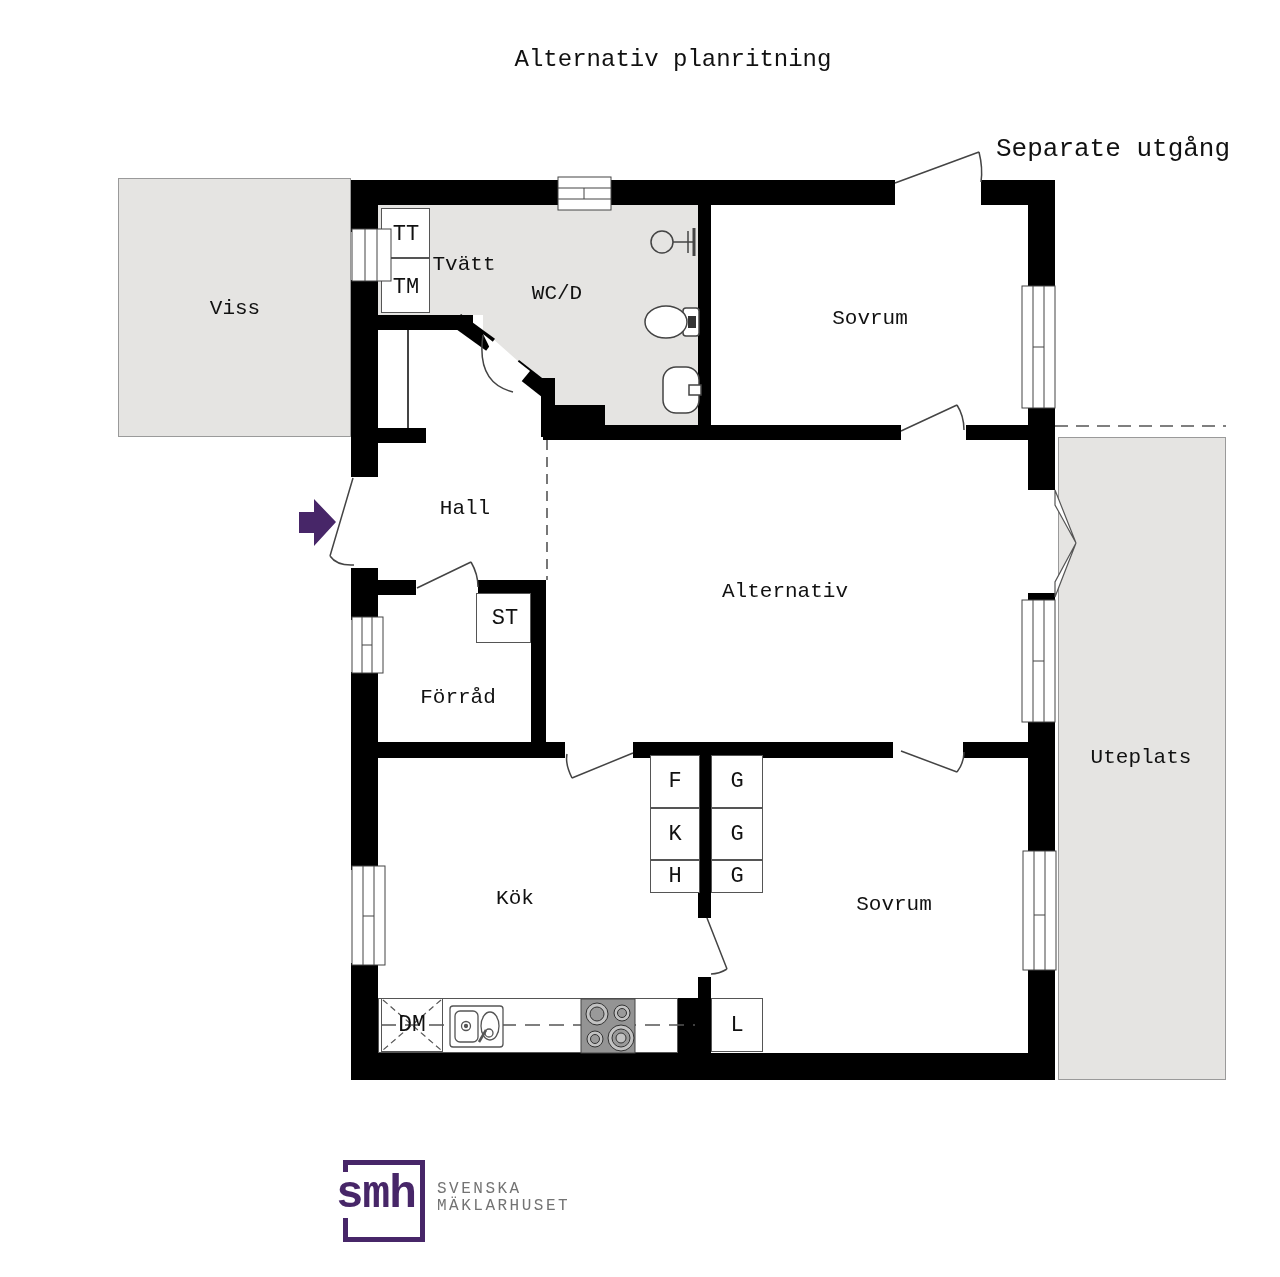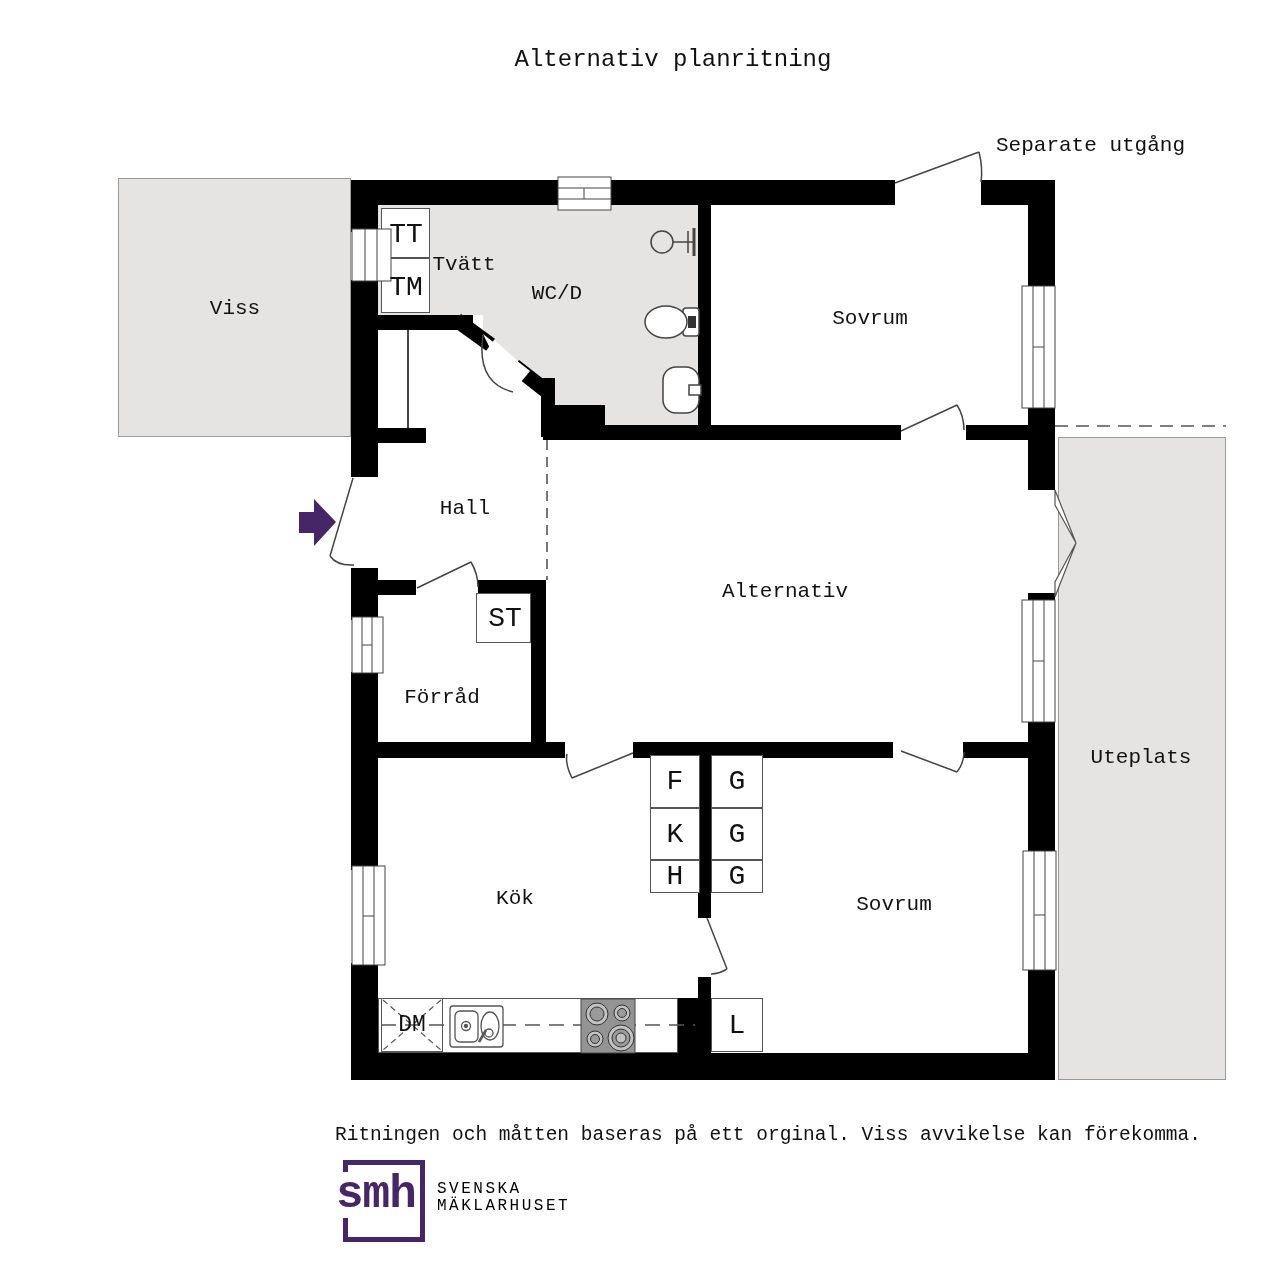--- a/index.html
+++ b/index.html
@@ -4,29 +4,29 @@
 <style>
   html,body{margin:0;padding:0;background:#fff;}
   #plan{position:relative;width:1280px;height:1277px;background:#fff;overflow:hidden;
         font-family:Liberation Mono, monospace;color:#111;margin-left:33px;}
   .wall{position:absolute;background:#000;}
   .thinline{position:absolute;background:#444;}
   .grayarea{position:absolute;background:#e5e4e2;border:1px solid #9a9a9a;box-sizing:border-box;}
   .bathfloor{position:absolute;background:#e5e4e2;}
   .box{position:absolute;background:#fff;border:1px solid #555;box-sizing:border-box;}
   .lbl{position:absolute;transform:translate(-50%,-50%);font-size:21px;white-space:nowrap;}
-  .slbl{position:absolute;transform:translate(-50%,-50%);font-size:28px;white-space:nowrap;}
+  .slbl{position:absolute;transform:translate(-50%,-50%);font-size:22px;white-space:nowrap;}
   .title{position:absolute;left:0;right:0;top:46px;text-align:center;font-size:24px;}
   .note{position:absolute;left:302px;top:1124px;font-size:19.5px;}
-  .sep-label{position:absolute;left:963px;top:134px;font-size:21px;}
+  .sep-label{position:absolute;left:963px;top:134px;font-size:26px;}
   svg.overlay{position:absolute;left:0;top:0;pointer-events:none;}
   .logo-square{position:absolute;left:310px;top:1160px;width:72px;height:72px;border:5px solid #472668;}
   .logo-smh{position:absolute;left:301px;top:1172px;font-size:46px;font-weight:bold;color:#472668;
             background:#fff;line-height:1.0;letter-spacing:-1px;padding:0 2px;}
-  .brand{position:absolute;left:404px;top:1181px;font-size:16px;letter-spacing:2.5px;color:#000000;line-height:17px;}
+  .brand{position:absolute;left:404px;top:1181px;font-size:16px;letter-spacing:2.5px;color:#737373;line-height:17px;}
 </style>
 </head>
 <body>
 
 <div id="plan">
 
   <div class="title">Alternativ planritning</div>
   <div class="sep-label">Separate utgång</div>
 
   <div class="grayarea" style="left:85px;top:178px;width:233px;height:259px;"></div>
@@ -172,38 +172,37 @@
 
     <polygon fill="#472668" points="266,512 281,512 281,499 303,522 281,546 281,533 266,533"></polygon>
   </svg>
 
   <div class="lbl" style="left:202px;top:308px;">Viss</div>
   <div class="lbl" style="left:431px;top:264px;">Tvätt</div>
   <div class="lbl" style="left:524px;top:293px;">WC/D</div>
   <div class="lbl" style="left:837px;top:318px;">Sovrum</div>
   <div class="lbl" style="left:432px;top:508px;">Hall</div>
   <div class="lbl" style="left:752px;top:591px;">Alternativ</div>
-  <div class="lbl" style="left:409px;top:697px;">Förråd</div>
+  <div class="lbl" style="left:425px;top:697px;">Förråd</div>
   <div class="lbl" style="left:482px;top:898px;">Kök</div>
   <div class="lbl" style="left:861px;top:904px;">Sovrum</div>
   <div class="lbl" style="left:1108px;top:757px;">Uteplats</div>
 
   <div class="slbl" style="left:373px;top:234px;">TT</div>
   <div class="slbl" style="left:373px;top:287px;text-align:center;">TM</div>
   <div class="slbl" style="left:472px;top:618px;">ST</div>
   <div class="slbl" style="left:642px;top:781px;">F</div>
   <div class="slbl" style="left:642px;top:834px;">K</div>
   <div class="slbl" style="left:642px;top:876px;">H</div>
   <div class="slbl" style="left:704px;top:781px;">G</div>
   <div class="slbl" style="left:704px;top:834px;">G</div>
   <div class="slbl" style="left:704px;top:876px;">G</div>
   <div class="slbl" style="left:379px;top:1025px;font-size:23px;">DM</div>
   <div class="slbl" style="left:704px;top:1025px;">L</div>
 
-  <div class="note">Ritningen och måtten baseras på ett orginal. Viss avvikelse kan förekomma.</div>
   <div class="logo-square"></div>
   <div class="logo-smh">smh</div>
   <div class="brand">
     <div>SVENSKA</div>
     <div>MÄKLARHUSET</div>
   </div>
 
 </div>
 
 </body></html>

